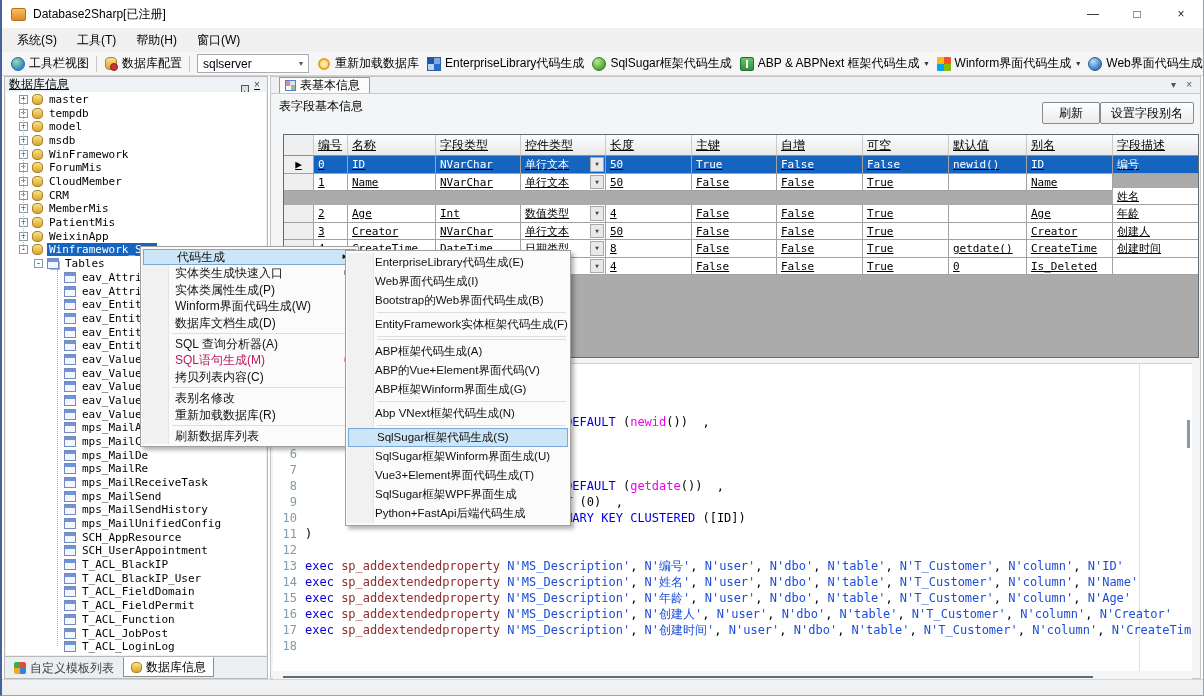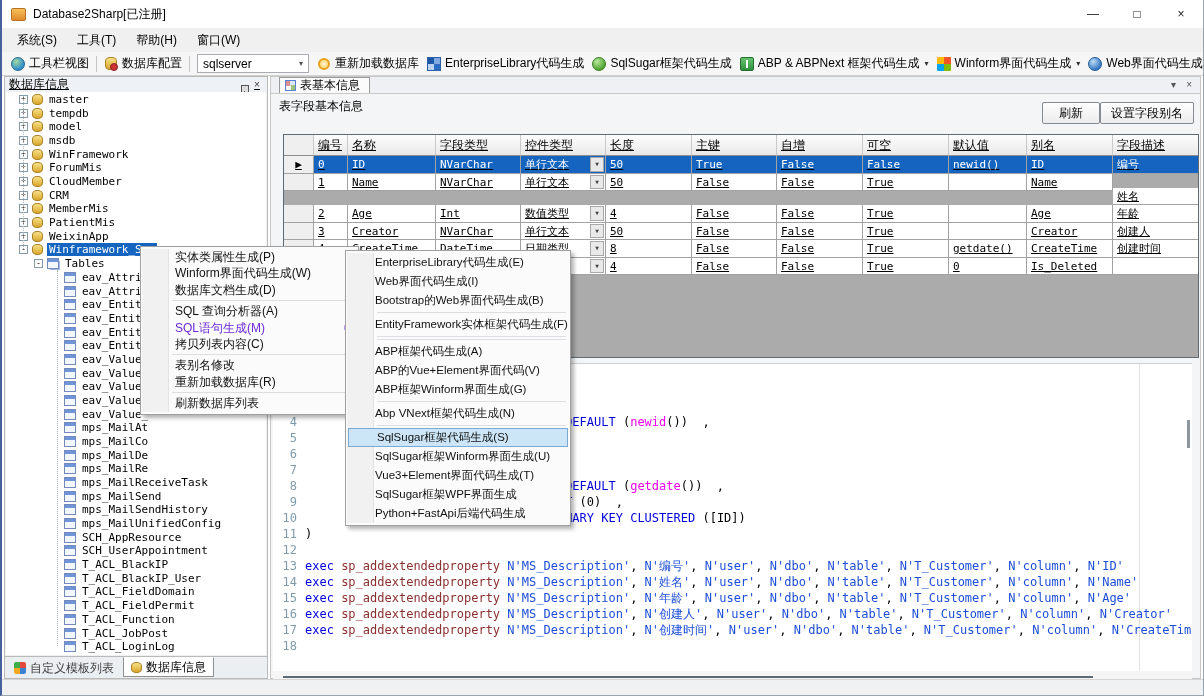--- a/index.html
+++ b/index.html
@@ -99,21 +99,21 @@
   .menu::before { content:""; position:absolute; left:1px; top:2px; bottom:2px; width:26px; background:#f1f1f2; border-right:1px solid #e3e3e3; }
   .mi { position:relative; padding-left:33px; padding-right:16px; white-space:nowrap; color:#111; overflow:hidden; }
   .menu1 { left:138px; top:246px; width:219px; z-index:50; }
   .menu1 .mi { height:16.4px; line-height:16.4px; font-size:12px; }
   .menu2 { left:343px; top:250px; width:226px; z-index:60; }
   .menu2 .mi { height:19px; line-height:19px; font-size:11.5px; padding-left:28px; padding-right:6px; }
   .mi .arr { position:absolute; right:6px; top:0; font-size:8px; }
   .mi.hl { background:#cde6f7; border:1px solid #79a9d4; margin:0 1px; }
   .menu1 .mi.hl { line-height:14.4px; }
   .menu2 .mi.hl { line-height:17px; }
-  .mi.dis { color:#6d28d9; }
+  .mi.dis { color:#be185d; }
   .msep { height:1px; background:#dcdee1; margin:2px 3px 2px 30px; }
 
   
   .statusbar { position:absolute; left:0; right:0; bottom:0; height:16px; background:#f0f1f2; border-top:1px solid #d5d5d5; }
 </style>
 </head>
 <body>
 
 <div class="win">
 
@@ -533,20 +533,22 @@
         <div class="cl" style="top: 258px;"><span class="s-kw">exec</span> <span class="s-proc">sp_addextendedproperty</span> <span class="s-str">N'MS_Description'</span>, <span class="s-str">N'创建时间'</span>, <span class="s-str">N'user'</span>, <span class="s-str">N'dbo'</span>, <span class="s-str">N'table'</span>, <span class="s-str">N'T_Customer'</span>, <span class="s-str">N'column'</span>, <span class="s-str">N'CreateTime'</span></div>
         <div class="gut-n" style="top: 274px;">18</div>
         <div class="cl" style="top: 274px;"></div>
       </div>
     <div class="hscroll">
         <div class="hthumb"></div>
       </div>
   </div>
 
   <div class="menu menu1">
+      <div class="mi hl"><span>代码生成</span><span class="arr">►</span></div>
+      <div class="mi"><span>实体类生成快速入口</span><span class="arr">►</span></div>
       <div class="mi"><span>实体类属性生成(P)</span></div>
       <div class="mi"><span>Winform界面代码生成(W)</span></div>
       <div class="mi"><span>数据库文档生成(D)</span></div>
       <div class="msep"></div>
       <div class="mi"><span>SQL 查询分析器(A)</span></div>
       <div class="mi dis"><span>SQL语句生成(M)</span><span class="arr">►</span></div>
       <div class="mi"><span>拷贝列表内容(C)</span></div>
       <div class="msep"></div>
       <div class="mi"><span>表别名修改</span></div>
       <div class="mi"><span>重新加载数据库(R)</span></div>

